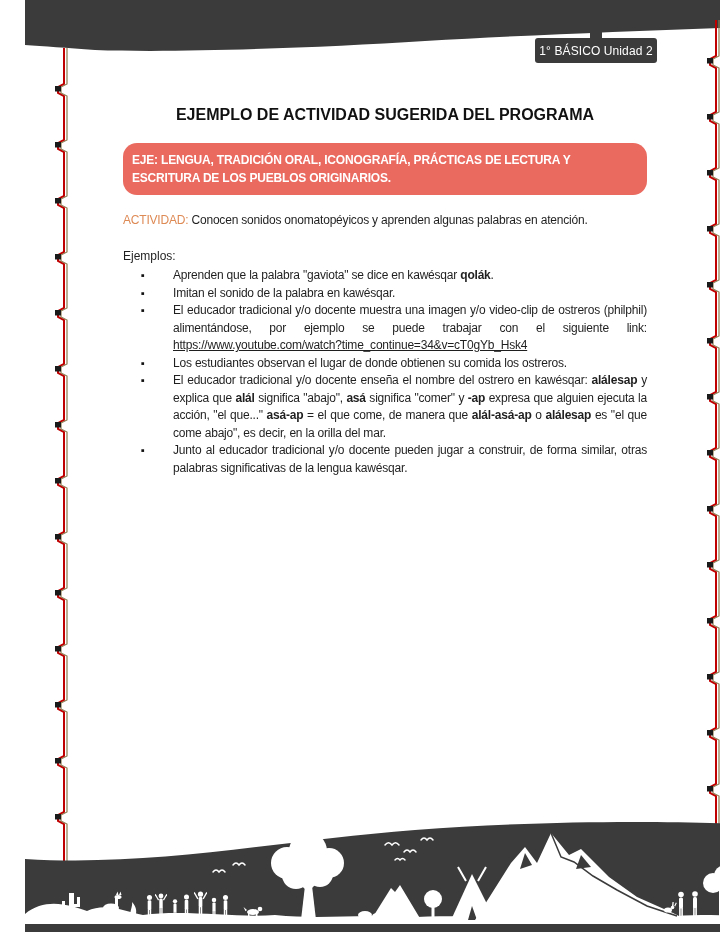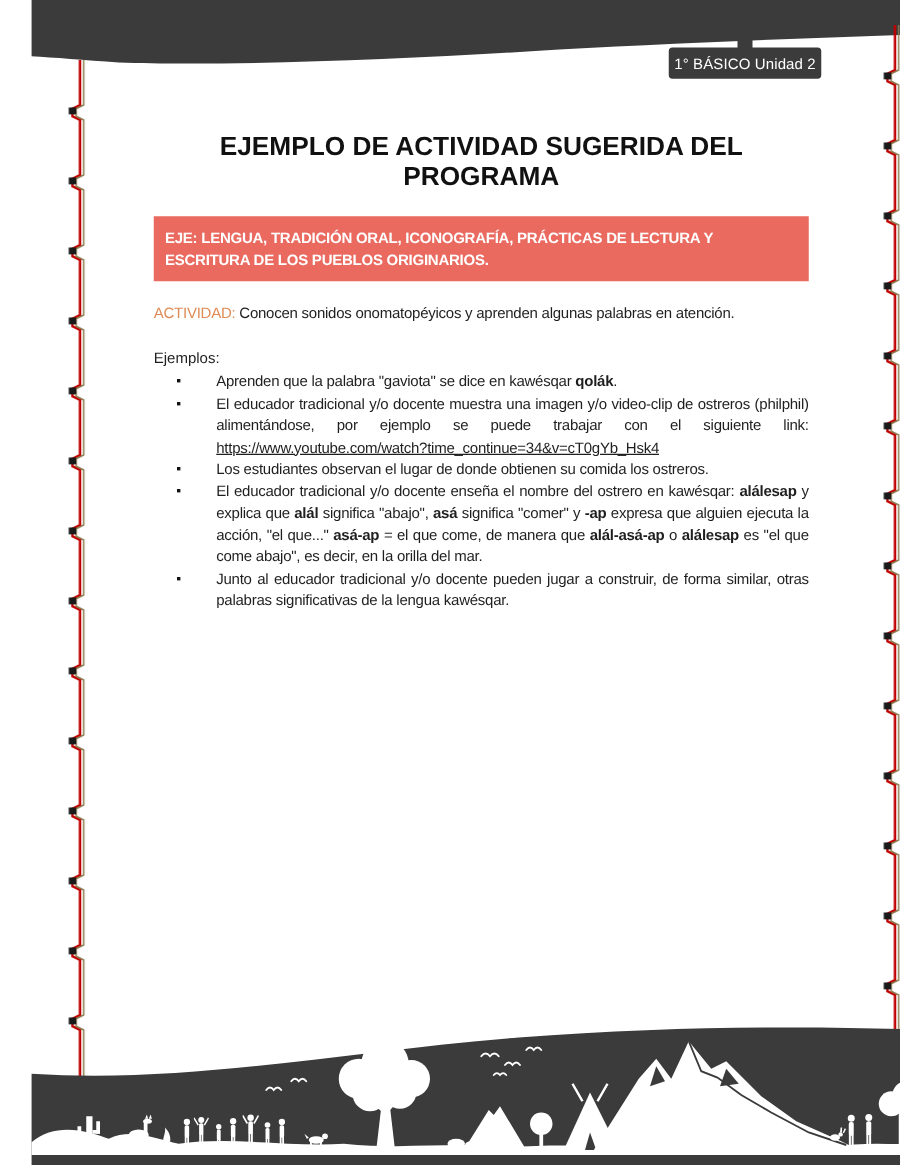--- a/index.html
+++ b/index.html
@@ -11,23 +11,23 @@
         font-family:"Liberation Sans",sans-serif;color:var(--text);margin-left:25px;}
   .header-svg{position:absolute;top:0;left:0;display:block;}
   .badge{position:absolute;left:510px;top:38px;width:122px;height:25px;background:var(--dark);
          color:#fff;font-size:12px;display:flex;align-items:center;justify-content:center;
          border-radius:3px;letter-spacing:0.1px;}
   .badge-connector{position:absolute;left:565px;top:22px;width:12px;height:18px;background:var(--dark);}
   .border-svg{position:absolute;display:block;}
   .border-left{left:28px;top:48px;}
   .border-right{left:680px;top:20px;}
   .content{position:absolute;left:98px;top:106px;width:524px;}
-  .title{margin:0 0 19px;text-align:center;font-size:21px;font-weight:700;color:#111;}
+  .title{margin:0 0 19px;text-align:center;font-size:16px;font-weight:700;color:#111;}
   .banner{background:var(--banner-bg);color:#fff;font-weight:700;font-size:12px;line-height:18px;
-          padding:8px 9px;letter-spacing:-0.2px;}
+          padding:8px 9px;letter-spacing:-0.2px;border-radius:14px;}
   .contexto{margin:28px 0 0;font-size:12.5px;font-weight:700;color:var(--contexto);letter-spacing:-0.1px;}
   .actividad{margin:17px 0 0;font-size:12px;line-height:17.5px;letter-spacing:-0.2px;}
   .actividad-label{color:var(--actividad);}
   .ejemplos{margin:18px 0 0;font-size:12px;line-height:17.5px;}
   .bullet-list{list-style:none;margin:2px 0 0;padding:0;font-size:12px;line-height:17.5px;letter-spacing:-0.2px;}
   .bullet-list li{position:relative;padding-left:50px;text-align:justify;}
   .bullet-list li::before{content:"▪";position:absolute;left:18px;top:0;font-size:11px;color:#111;}
   .b{font-weight:700;}
   .link{text-decoration:underline;cursor:pointer;}
   .footer-svg{position:absolute;left:0;bottom:0;display:block;}
@@ -73,20 +73,21 @@
     <rect width="20" height="815" fill="url(#zigR)"></rect>
   </svg>
 
   <main class="content">
     <h1 class="title">EJEMPLO DE ACTIVIDAD SUGERIDA DEL PROGRAMA</h1>
     <div class="banner">EJE: LENGUA, TRADICIÓN ORAL, ICONOGRAFÍA, PRÁCTICAS DE LECTURA Y ESCRITURA DE LOS PUEBLOS ORIGINARIOS.</div>
     <p class="actividad"><span class="actividad-label">ACTIVIDAD:</span> <span>Conocen sonidos onomatopéyicos y aprenden algunas palabras en atención.</span></p>
     <p class="ejemplos">Ejemplos:</p>
     <ul class="bullet-list">
         <li><span>Aprenden que la palabra "gaviota" se dice en kawésqar </span><span class="b">qolák</span><span>.</span></li>
+        <li><span>Imitan el sonido de la palabra en kawésqar.</span></li>
         <li><span>El educador tradicional y/o docente muestra una imagen y/o video-clip de ostreros (philphil) alimentándose, por ejemplo se puede trabajar con el siguiente link: </span><span class="link">https://www.youtube.com/watch?time_continue=34&amp;v=cT0gYb_Hsk4</span></li>
         <li><span>Los estudiantes observan el lugar de donde obtienen su comida los ostreros.</span></li>
         <li><span>El educador tradicional y/o docente enseña el nombre del ostrero en kawésqar: </span><span class="b">alálesap</span><span> y explica que </span><span class="b">alál</span><span> significa "abajo", </span><span class="b">asá</span><span> significa "comer" y </span><span class="b">-ap</span><span> expresa que alguien ejecuta la acción, "el que..." </span><span class="b">asá-ap</span><span> = el que come, de manera que </span><span class="b">alál-asá-ap</span><span> o </span><span class="b">alálesap</span><span> es "el que come abajo", es decir, en la orilla del mar.</span></li>
         <li><span>Junto al educador tradicional y/o docente pueden jugar a construir, de forma similar, otras palabras significativas de la lengua kawésqar.</span></li>
       </ul>
   </main>
 
   <svg class="footer-svg" width="720" height="115" viewBox="0 0 720 115" aria-hidden="true">
     <defs>
       <symbol id="person" viewBox="0 0 10 26">

